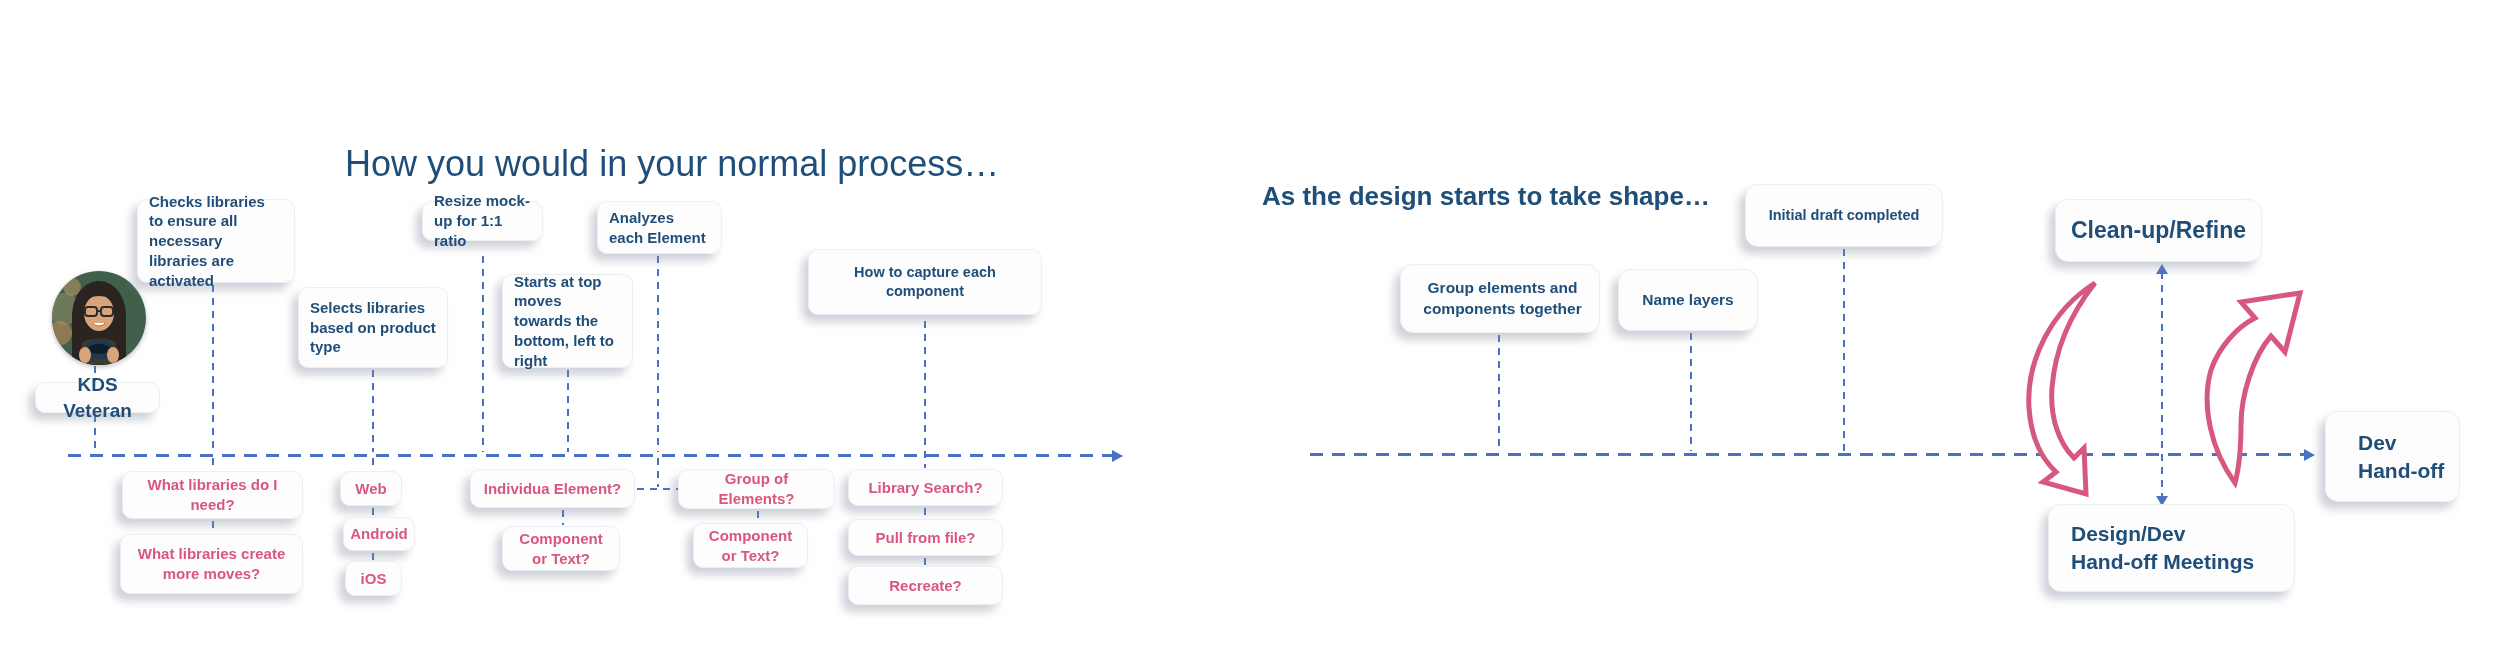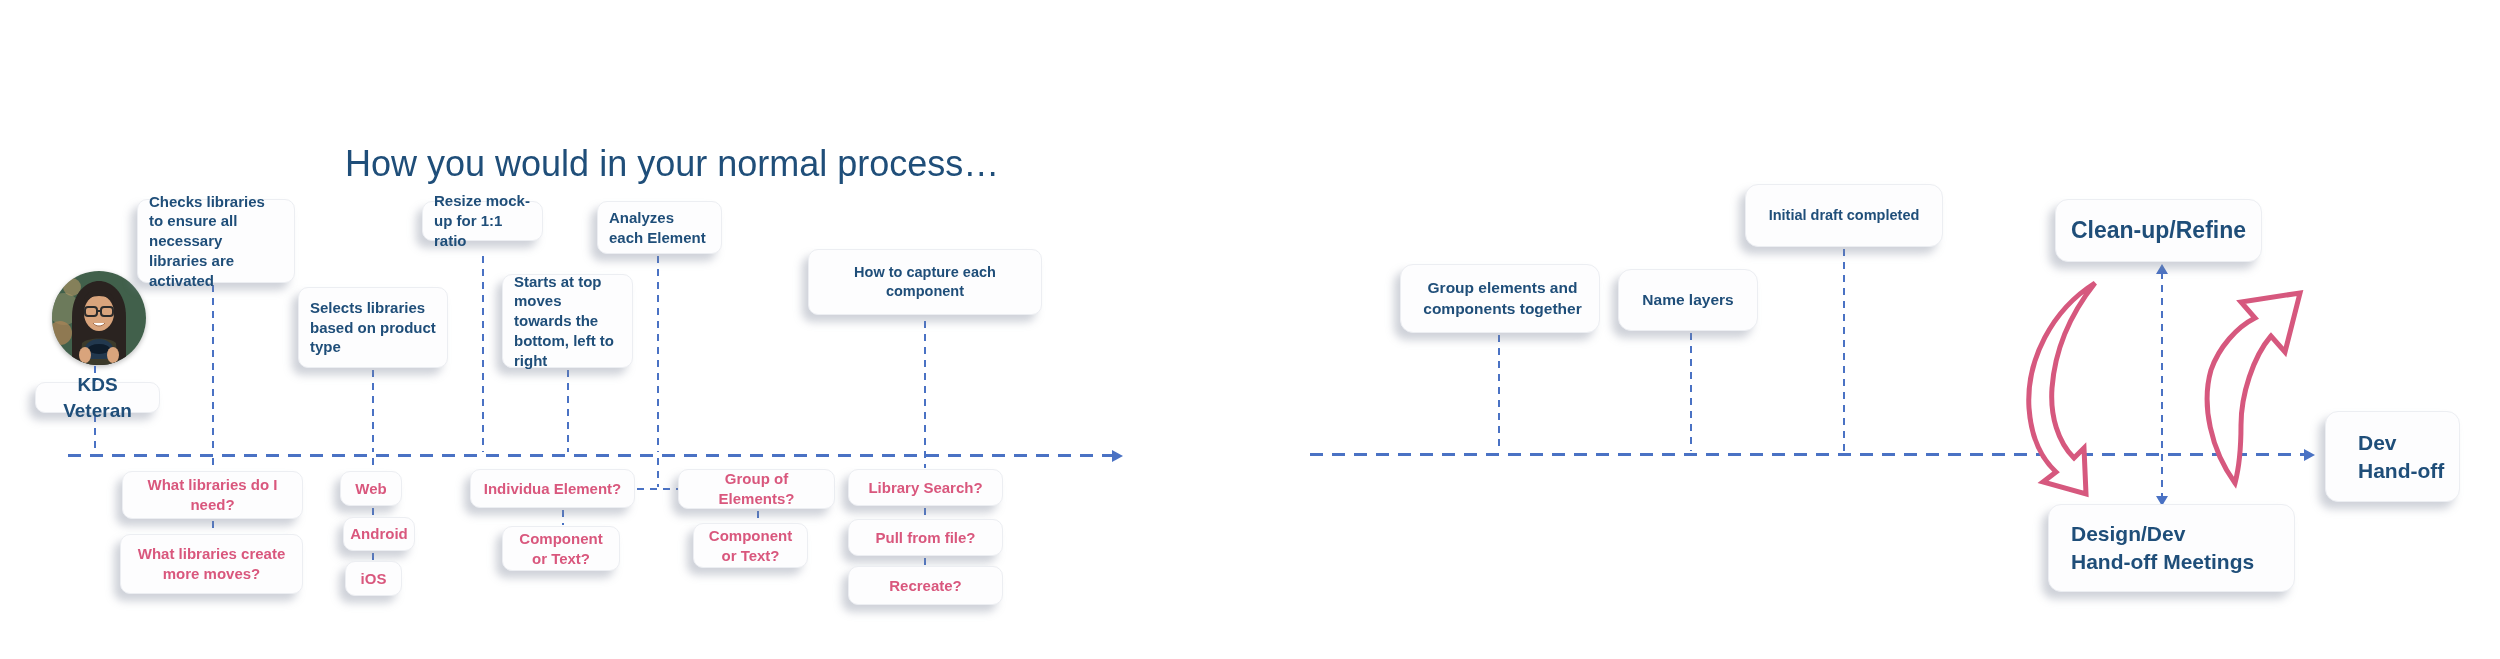--- a/index.html
+++ b/index.html
@@ -43,20 +43,21 @@
 
   .avatar{position:absolute;left:52px;top:271px;width:94px;height:94px;border-radius:50%;
     overflow:hidden;box-shadow:0 2px 5px rgba(0,0,0,.25);}
 </style>
 </head>
 <body>
 
 <div id="canvas">
 
   <div class="title-main" style="left:345px;top:108px;margin-top:35px;">How you would in your normal process…</div>
+  <div class="title-right" style="left:1262px;top:181px;">As the design starts to take shape…</div>
 
   <div class="avatar">
     <svg width="94" height="94" viewBox="0 0 94 94">
       <rect x="0" y="0" width="94" height="94" fill="#41604b"></rect>
       <circle cx="12" cy="38" r="16" fill="#77815f" opacity="0.8"></circle>
       <circle cx="8" cy="62" r="12" fill="#b08455" opacity="0.7"></circle>
       <circle cx="20" cy="16" r="9" fill="#c9a06a" opacity="0.5"></circle>
       <path d="M20,94 L20,46 C20,20 36,10 47,10 C58,10 74,20 74,46 L74,94 Z" fill="#2a2320"></path>
       <ellipse cx="47" cy="42" rx="15" ry="18" fill="#d9a47c"></ellipse>
       <path d="M32,34 C34,22 60,22 62,34 L62,28 C58,16 36,16 32,28 Z" fill="#2a2320"></path>

